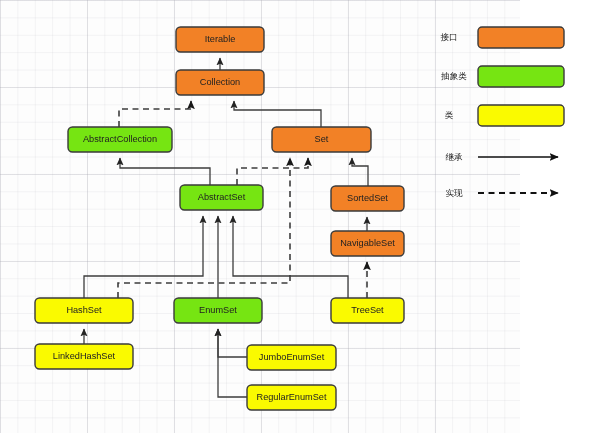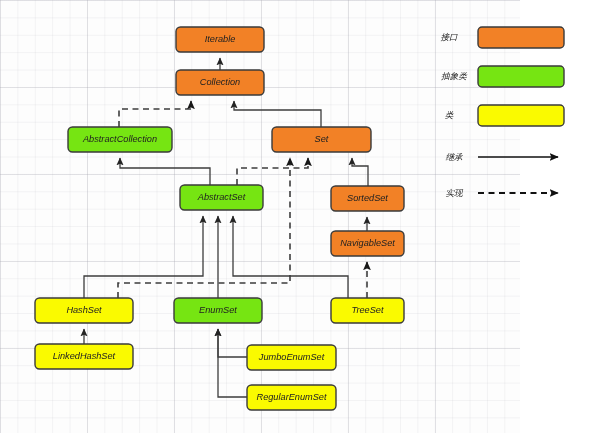--- a/index.html
+++ b/index.html
@@ -13,21 +13,20 @@
     position:relative;
     width:520px;height:433px;
     background-color:#fdfdfd;
     background-image:
       linear-gradient(to right, rgba(170,170,180,0.13) 1px, transparent 1px),
       linear-gradient(to bottom, rgba(170,170,180,0.13) 1px, transparent 1px),
       linear-gradient(to right, rgba(170,170,180,0.28) 1px, transparent 1px),
       linear-gradient(to bottom, rgba(170,170,180,0.28) 1px, transparent 1px);
     background-size:17.4px 17.4px,17.4px 17.4px,87px 87px,87px 87px;
     background-position:0 0,0 0,0 0,0 0;
-    font-style:italic;
   }
   svg#canvas{position:absolute;left:0;top:0;width:600px;height:433px;}
   .node-rect{stroke:#3a3a3a;stroke-width:1.4;}
   .node-label{
     font-family:"Liberation Sans","DejaVu Sans",sans-serif;
     font-size:9.2px;fill:#222222;text-anchor:middle;
     dominant-baseline:middle;
   }
   .edge{fill:none;stroke:#3d3d3d;stroke-width:1.3;stroke-linejoin:miter;}
   .edge.dashed{stroke-dasharray:6,4.5;stroke-width:1.6;}

